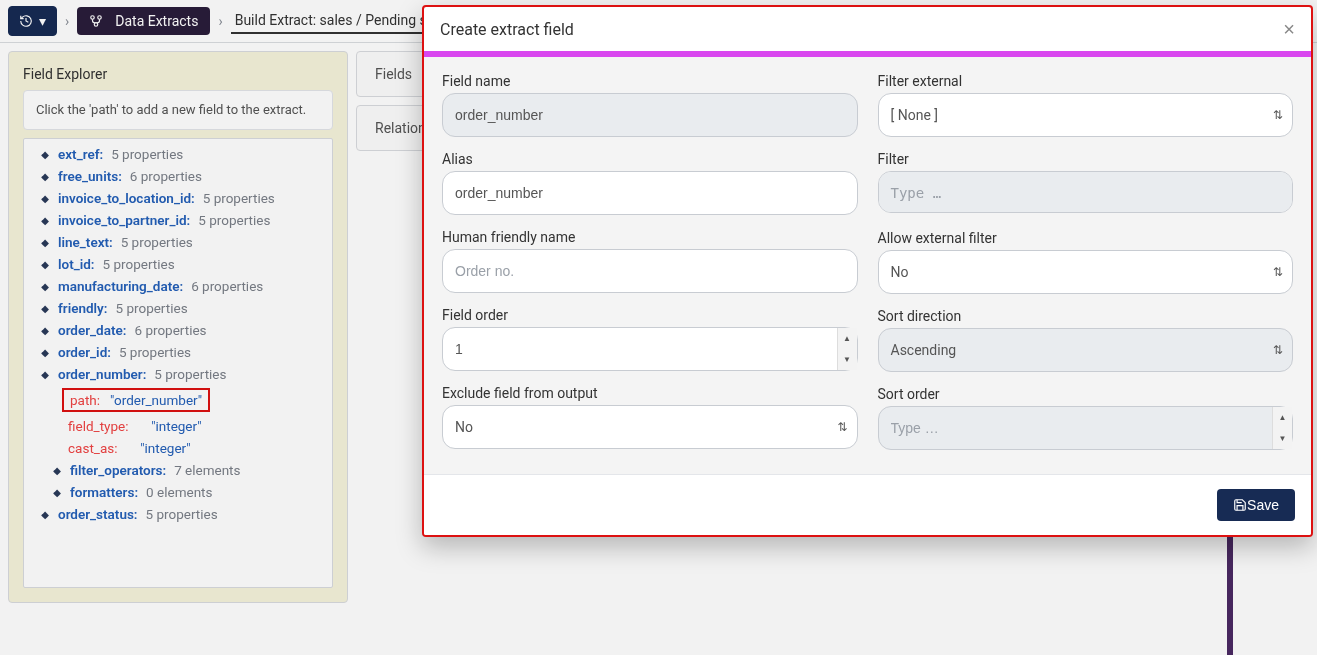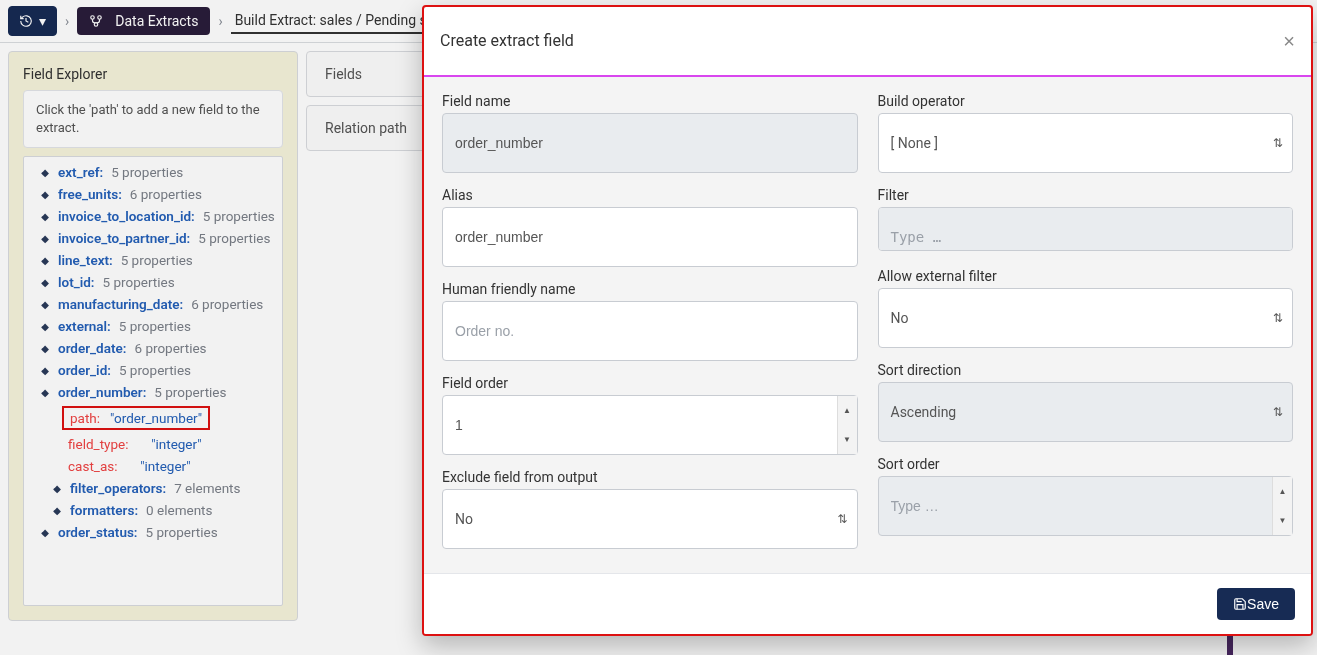--- a/index.html
+++ b/index.html
@@ -50,21 +50,21 @@
     border-bottom: 2px solid #333;
   }
 
   .main-area {
     display: flex;
     align-items: flex-start;
   }
 
   
   .field-explorer {
-    width: 290px;
+    width: 340px;
     margin: 8px;
     border: 1px solid #d9dbdf;
     border-radius: 4px;
     background: #f5f3db;
     flex-shrink: 0;
   }
   .field-explorer-title {
     padding: 14px 14px 8px;
     color: #333;
   }
@@ -155,43 +155,44 @@
     top: 5px;
     width: 891px;
     background: #fff;
     border: 2px solid #d11;
     border-radius: 4px;
     box-shadow: 0 10px 26px rgba(0,0,0,0.25);
     overflow: hidden;
   }
   .modal-header {
     display: flex;
+    align-items: center;
     justify-content: space-between;
-    padding: 24px 16px;
-    border-bottom: 2px solid #d946ef;
+    padding: 12px 16px;
+    border-bottom: 6px solid #d946ef;
   }
   .modal-title { font-size: 16px; color: #333; font-weight: 400; }
   .modal-close {
     color: #888; font-size: 20px; line-height: 1; cursor: pointer;
     background: none; border: none;
   }
   .modal-body {
     padding: 16px 18px 10px;
     background: #f4f4f4;
     display: grid;
     grid-template-columns: 1fr 1fr;
     gap: 0 20px;
   }
   .form-group { margin-bottom: 14px; }
   .form-label { color: #333; font-size: 14px; margin-bottom: 4px; display: block; }
   .form-control, .form-select, .form-textarea {
     width: 100%;
     border: 1px solid #c8ccd2;
-    border-radius: 4px;
-    padding: 21px 12px;
+    border-radius: 13px;
+    padding: 13px 12px;
     font-size: 14px;
     background: #fff;
     color: #555;
   }
   .form-control[readonly] { background: #e9ecef; }
   .form-textarea {
     background: #e9ecef;
     height: 42px;
     resize: none;
   }
@@ -312,21 +313,21 @@
           <span class="tree-key">lot_id:</span> 
           <span class="tree-meta">5 properties</span>
         </div>
       <div class="tree-row">
           <span class="caret">◆</span>
           <span class="tree-key">manufacturing_date:</span> 
           <span class="tree-meta">6 properties</span>
         </div>
       <div class="tree-row">
           <span class="caret">◆</span>
-          <span class="tree-key">external:</span> 
+          <span class="tree-key">friendly:</span> 
           <span class="tree-meta">5 properties</span>
         </div>
       <div class="tree-row">
           <span class="caret">◆</span>
           <span class="tree-key">order_date:</span> 
           <span class="tree-meta">6 properties</span>
         </div>
       <div class="tree-row">
           <span class="caret">◆</span>
           <span class="tree-key">order_id:</span> 
@@ -419,21 +420,21 @@
         <span class="form-label">Exclude field from output</span>
         <div class="form-select-wrap">
           <div class="form-control">No</div>
           <span class="chev">⇅</span>
         </div>
       </div>
     </div>
 
     <div>
       <div class="form-group">
-        <span class="form-label">Build operator</span>
+        <span class="form-label">Filter external</span>
         <div class="form-select-wrap">
           <div class="form-control">[ None ]</div>
           <span class="chev">⇅</span>
         </div>
       </div>
       <div class="form-group">
         <span class="form-label">Filter</span>
         <textarea class="form-textarea" placeholder="Type …" style=""></textarea>
       </div>
       <div class="form-group">

